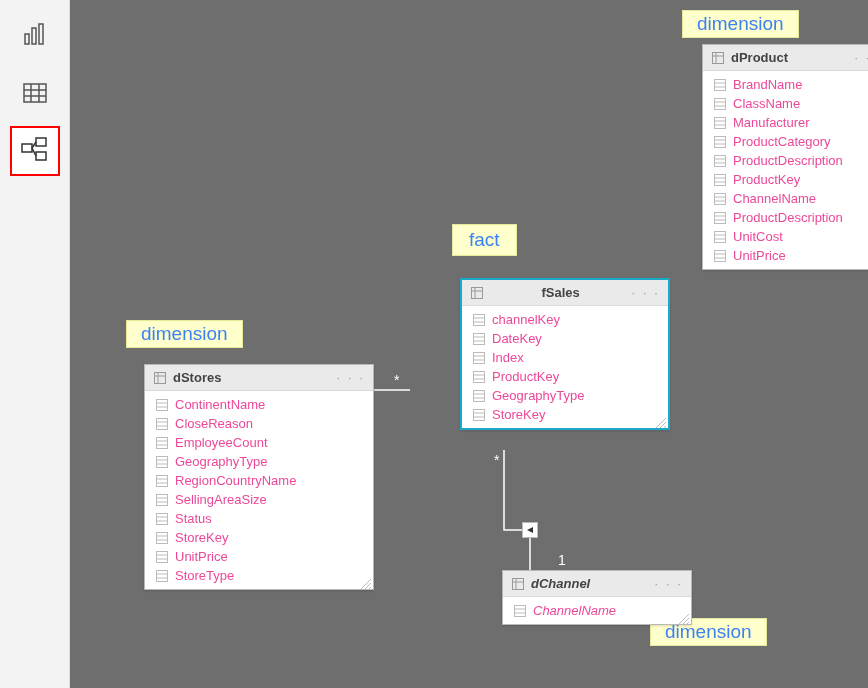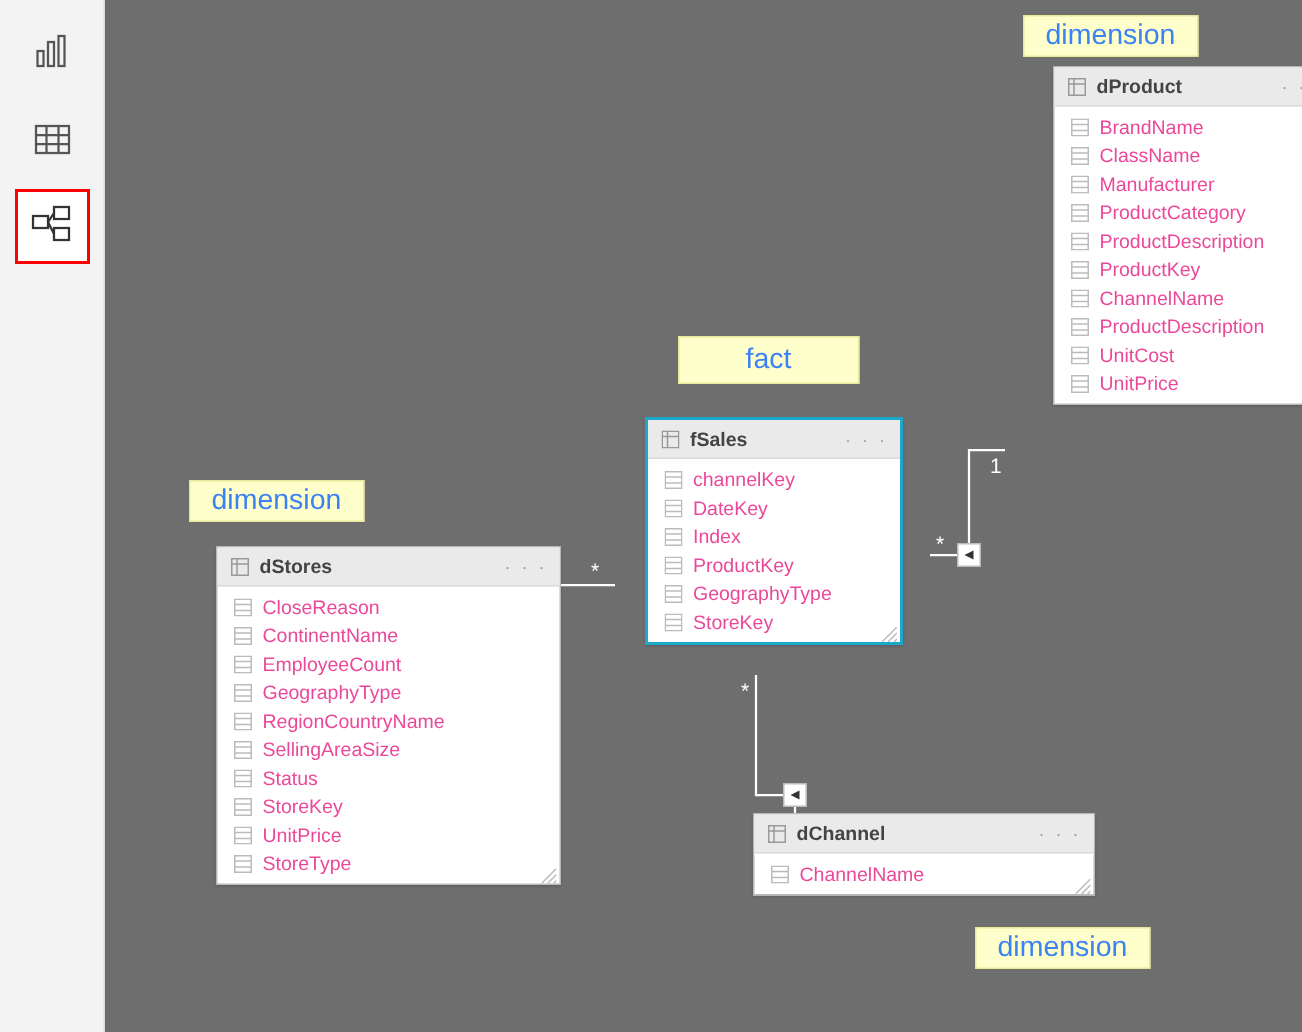--- a/index.html
+++ b/index.html
@@ -192,21 +192,21 @@
   </div>
 
   <span class="rel-label" style="left:252px; top:492px;">1</span>
   <span class="rel-label" style="left:324px; top:372px;">*</span>
   <span class="rel-label" style="left:590px; top:302px;">1</span>
   <span class="rel-label" style="left:554px; top:354px;">*</span>
   <span class="rel-label" style="left:488px; top:552px;">1</span>
   <span class="rel-label" style="left:424px; top:452px;">*</span>
 
   <div class="annotation" style="left:612px; top:10px;">dimension</div>
-  <div class="annotation" style="left:382px; top:224px; padding:4px 44px;">fact</div>
+  <div class="annotation" style="left:382px; top:224px; padding:4px 16px;">fact</div>
   <div class="annotation" style="left:56px; top:320px;">dimension</div>
   <div class="annotation" style="left:580px; top:618px;">dimension</div>
 
   <div class="table-card" style="left:600px; top:44px; width:190px;">
     <div class="table-header">
       <span class="hicon">
         <svg width="12" height="12" viewBox="0 0 12 12">
             <rect x="0.5" y="0.5" width="11" height="11" fill="none" stroke="#999"></rect>
             <line x1="0.5" y1="4" x2="11.5" y2="4" stroke="#999"></line>
             <line x1="4" y1="0.5" x2="4" y2="11.5" stroke="#999"></line>
@@ -317,21 +317,21 @@
           <span>UnitPrice</span>
         </div>
       </div>
     <div class="resize-handle">
       <svg width="10" height="10" viewBox="0 0 10 10">
           <path d="M10 0 L0 10 M10 4 L4 10 M10 8 L8 10" stroke="#bbb" stroke-width="1"></path>
         </svg>
     </div>
   </div>
 
-  <div class="table-card fact" style="left:328px; top:278px; width:172px;">
+  <div class="table-card fact" style="left:358px; top:278px; width:210px;text-align:center;">
     <div class="table-header">
       <span class="hicon">
         <svg width="12" height="12" viewBox="0 0 12 12">
             <rect x="0.5" y="0.5" width="11" height="11" fill="none" stroke="#999"></rect>
             <line x1="0.5" y1="4" x2="11.5" y2="4" stroke="#999"></line>
             <line x1="4" y1="0.5" x2="4" y2="11.5" stroke="#999"></line>
           </svg>
       </span>
       <span class="title">fSales</span>
       <span class="dots">· · ·</span>
@@ -419,31 +419,31 @@
     </div>
     <div class="table-fields">
         <div class="field-row">
           <span class="ficon">
             <svg width="12" height="12" viewBox="0 0 12 12">
               <rect x="0.5" y="0.5" width="11" height="11" fill="none" stroke="#bbb"></rect>
               <line x1="0.5" y1="4" x2="11.5" y2="4" stroke="#bbb"></line>
               <line x1="0.5" y1="8" x2="11.5" y2="8" stroke="#bbb"></line>
             </svg>
           </span>
+          <span>ContinentName</span>
+        </div>
+        <div class="field-row">
+          <span class="ficon">
+            <svg width="12" height="12" viewBox="0 0 12 12">
+              <rect x="0.5" y="0.5" width="11" height="11" fill="none" stroke="#bbb"></rect>
+              <line x1="0.5" y1="4" x2="11.5" y2="4" stroke="#bbb"></line>
+              <line x1="0.5" y1="8" x2="11.5" y2="8" stroke="#bbb"></line>
+            </svg>
+          </span>
           <span>CloseReason</span>
-        </div>
-        <div class="field-row">
-          <span class="ficon">
-            <svg width="12" height="12" viewBox="0 0 12 12">
-              <rect x="0.5" y="0.5" width="11" height="11" fill="none" stroke="#bbb"></rect>
-              <line x1="0.5" y1="4" x2="11.5" y2="4" stroke="#bbb"></line>
-              <line x1="0.5" y1="8" x2="11.5" y2="8" stroke="#bbb"></line>
-            </svg>
-          </span>
-          <span>ContinentName</span>
         </div>
         <div class="field-row">
           <span class="ficon">
             <svg width="12" height="12" viewBox="0 0 12 12">
               <rect x="0.5" y="0.5" width="11" height="11" fill="none" stroke="#bbb"></rect>
               <line x1="0.5" y1="4" x2="11.5" y2="4" stroke="#bbb"></line>
               <line x1="0.5" y1="8" x2="11.5" y2="8" stroke="#bbb"></line>
             </svg>
           </span>
           <span>EmployeeCount</span>
@@ -519,21 +519,21 @@
           <span>StoreType</span>
         </div>
       </div>
     <div class="resize-handle">
       <svg width="10" height="10" viewBox="0 0 10 10">
           <path d="M10 0 L0 10 M10 4 L4 10 M10 8 L8 10" stroke="#bbb" stroke-width="1"></path>
         </svg>
     </div>
   </div>
 
-  <div class="table-card" style="left:400px; top:542px; width:228px;">
+  <div class="table-card" style="left:400px; top:570px; width:190px;font-style:italic;">
     <div class="table-header">
       <span class="hicon">
         <svg width="12" height="12" viewBox="0 0 12 12">
             <rect x="0.5" y="0.5" width="11" height="11" fill="none" stroke="#999"></rect>
             <line x1="0.5" y1="4" x2="11.5" y2="4" stroke="#999"></line>
             <line x1="4" y1="0.5" x2="4" y2="11.5" stroke="#999"></line>
           </svg>
       </span>
       <span class="title">dChannel</span>
       <span class="dots">· · ·</span>

